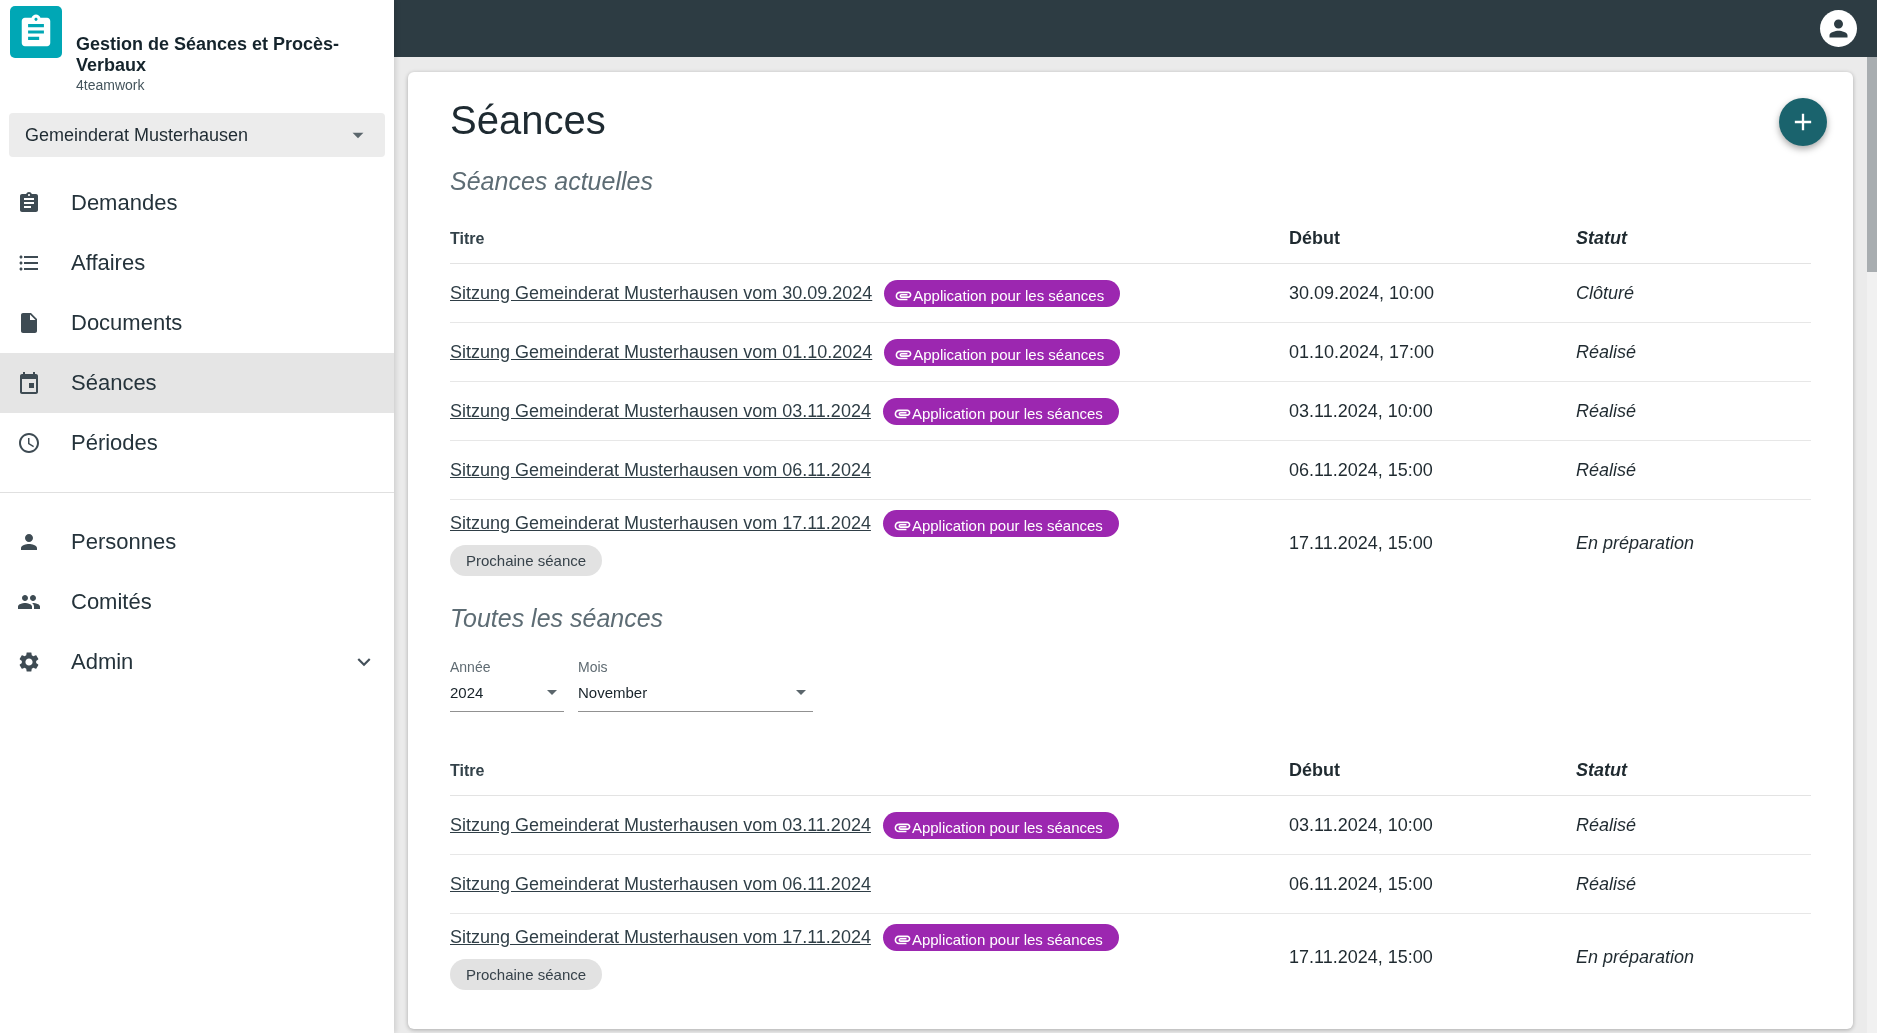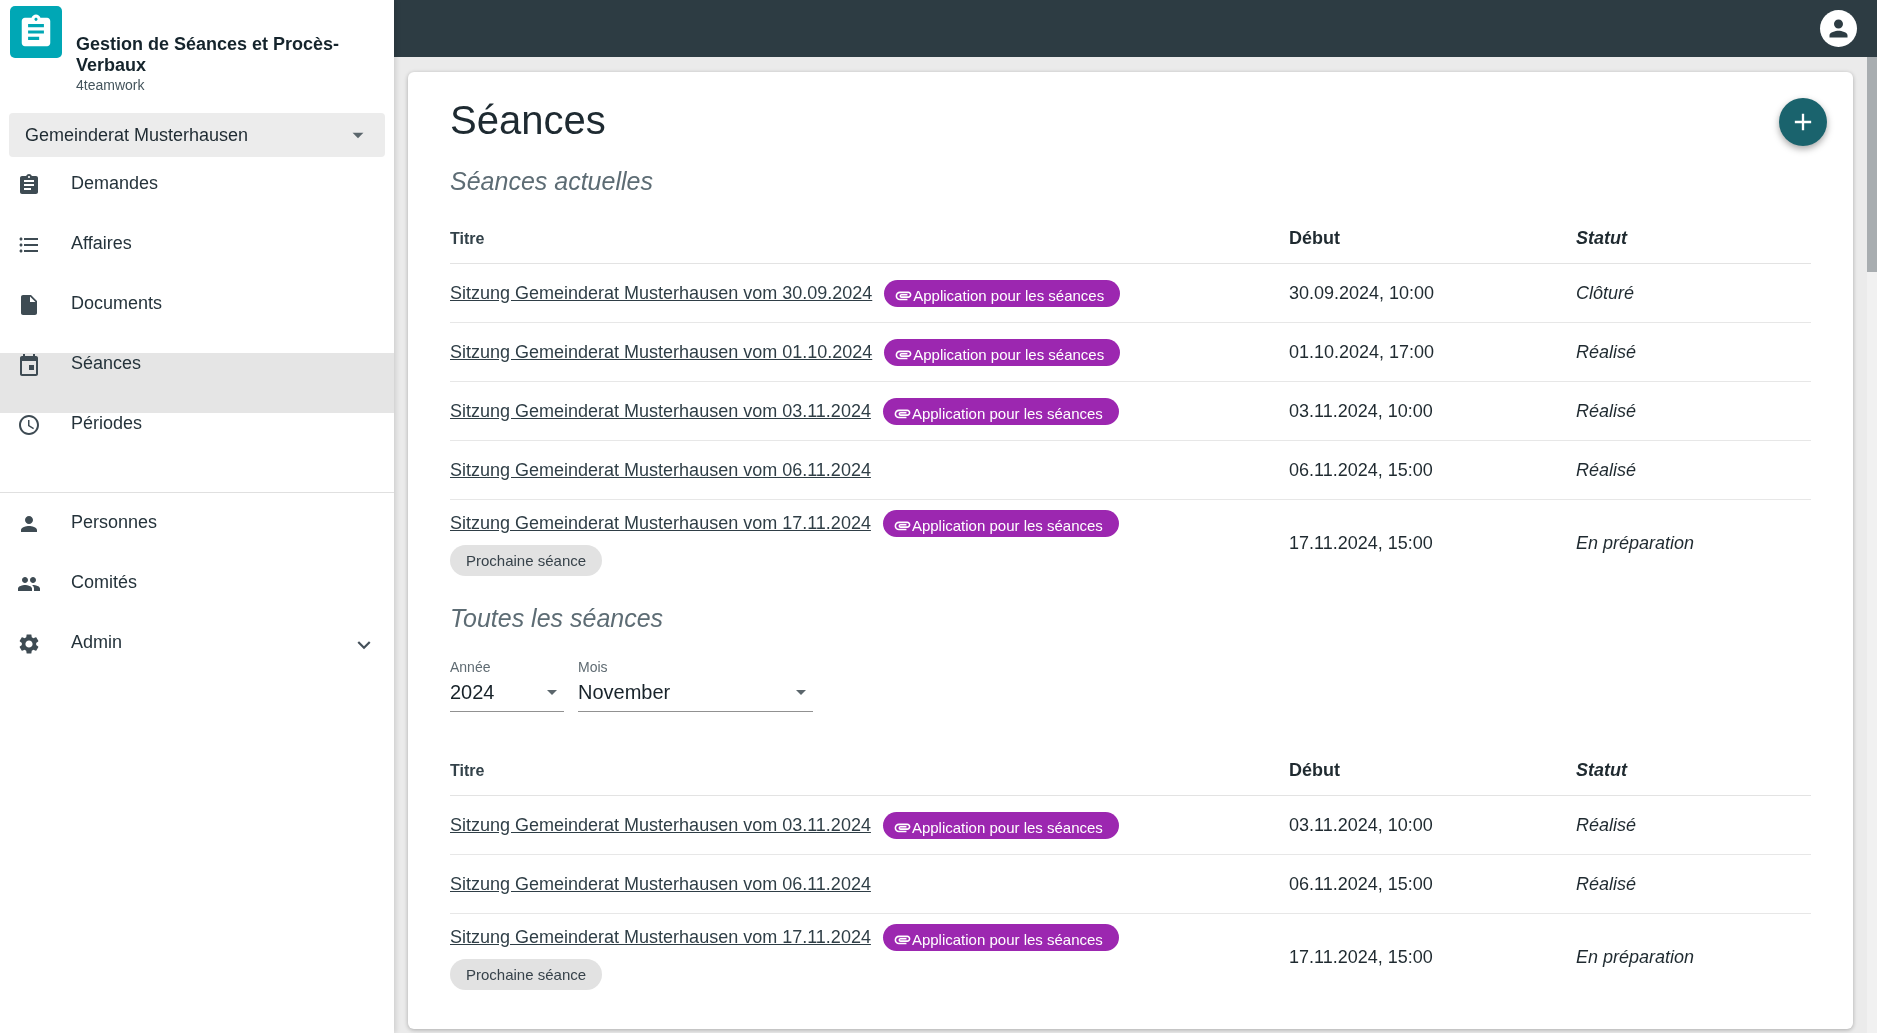--- a/index.html
+++ b/index.html
@@ -42,23 +42,23 @@
     height: 44px;
     display: flex; align-items: center; justify-content: space-between;
     padding: 0 14px 0 16px;
     font-size: 18px; color: #1f2b32;
     cursor: pointer;
   }
   .committee svg { width: 26px; height: 26px; fill: #5b666c; }
 
   .nav { margin-top: 12px; }
   .nav-item {
-    display: flex; align-items: flex-start;
+    display: flex; align-items: center;
     height: 60px; padding: 0 17px;
-    font-size: 18px; color: #25333b;
+    font-size: 22px; color: #25333b;
     cursor: pointer;
   }
   .nav-item .nav-icon { width: 24px; height: 24px; fill: #3e4b53; margin-right: 30px; flex: 0 0 auto; }
   .nav-item.active { background: #e5e5e5; }
   .nav-item .chev { width: 26px; height: 26px; fill: #44505a; margin-left: auto; }
   .nav-divider { height: 1px; background: #e0e0e0; margin: 19px 0 19px 0; }
 
   
   .topbar {
     grid-column: 2; grid-row: 1;
@@ -148,21 +148,21 @@
   }
 
   
   .filters { margin-top: 26px; display: flex; gap: 14px; }
   .filter-field { border-bottom: 1px solid #919191; padding-bottom: 7px; cursor: pointer; }
   .filter-field.year { width: 114px; }
   .filter-field.month { width: 235px; }
   .filter-label { display: block; font-size: 14px; color: #5f6b72; margin-bottom: 5px; }
   .filter-value {
     display: flex; align-items: center; justify-content: space-between;
-    font-size: 20px; color: #18232a; gap: 16px;
+    font-size: 15px; color: #18232a; gap: 16px;
   }
   .filter-value svg { width: 24px; height: 24px; fill: #5b666c; }
 
   
   .scrollbar { position: fixed; right: 0; top: 57px; bottom: 0; width: 10px; background: #f1f1f1; z-index: 5; }
   .scroll-thumb { width: 100%; height: 215px; background: #a8adb0; }
 </style>
 </head>
 <body>
 

